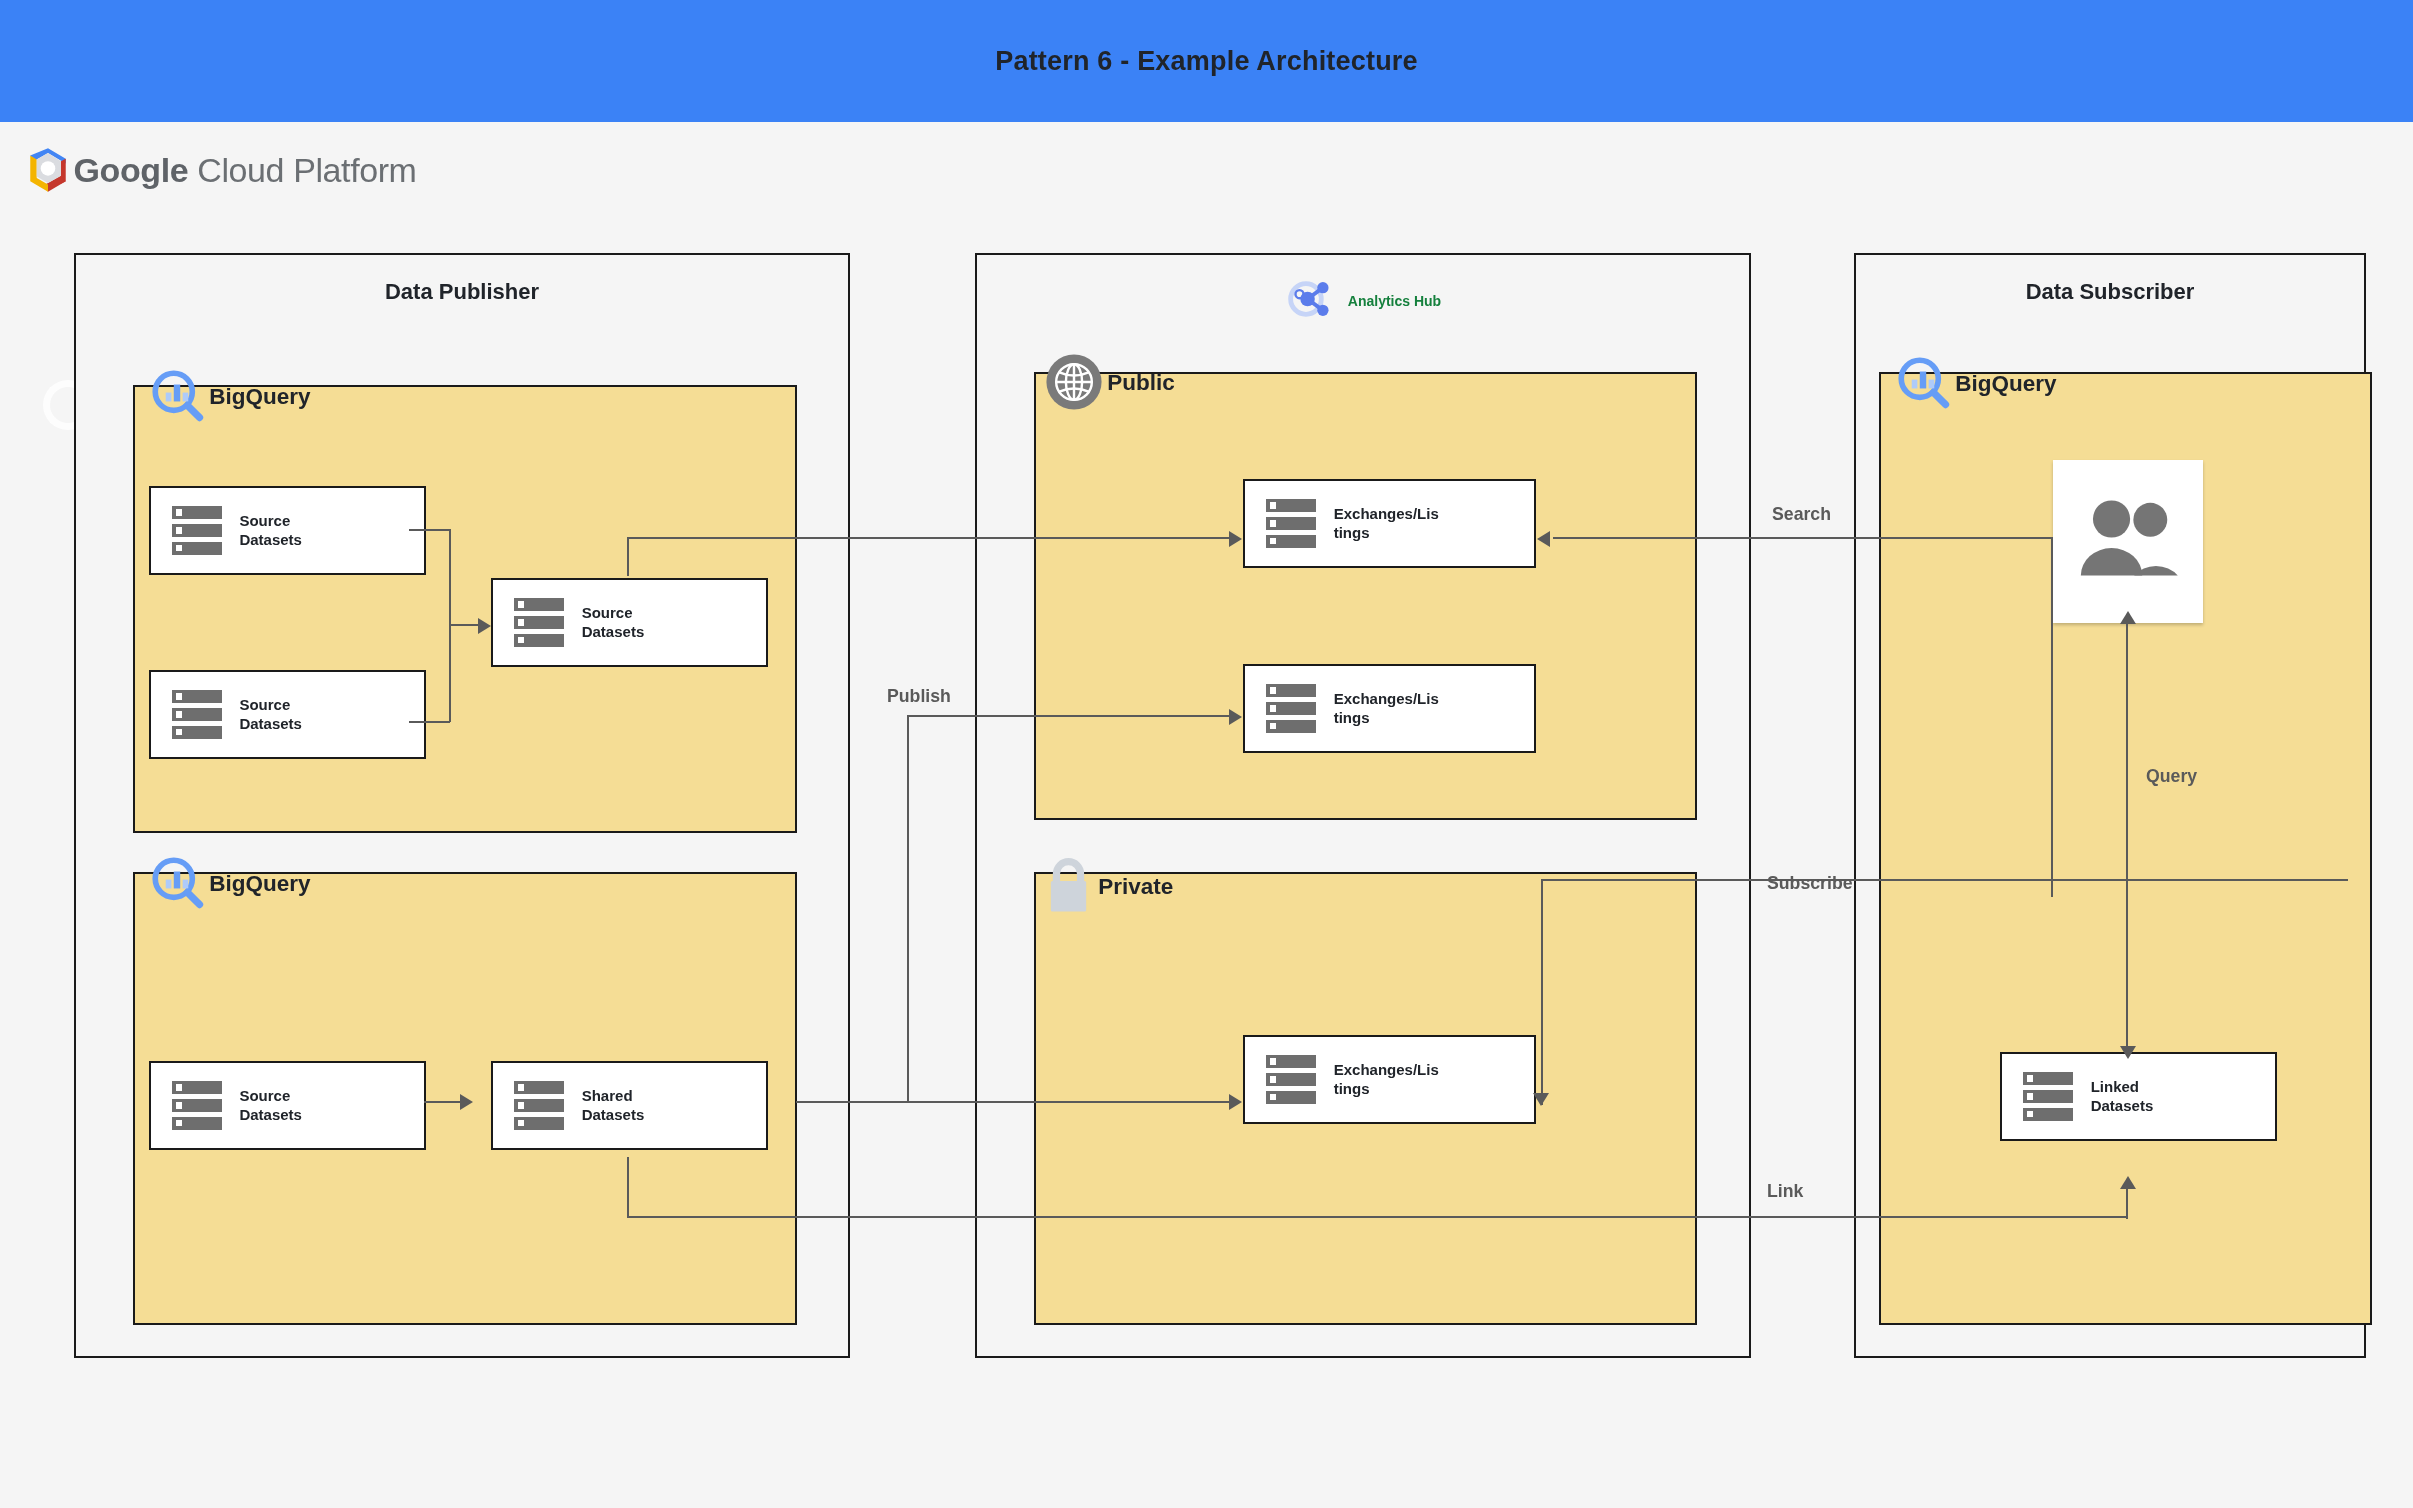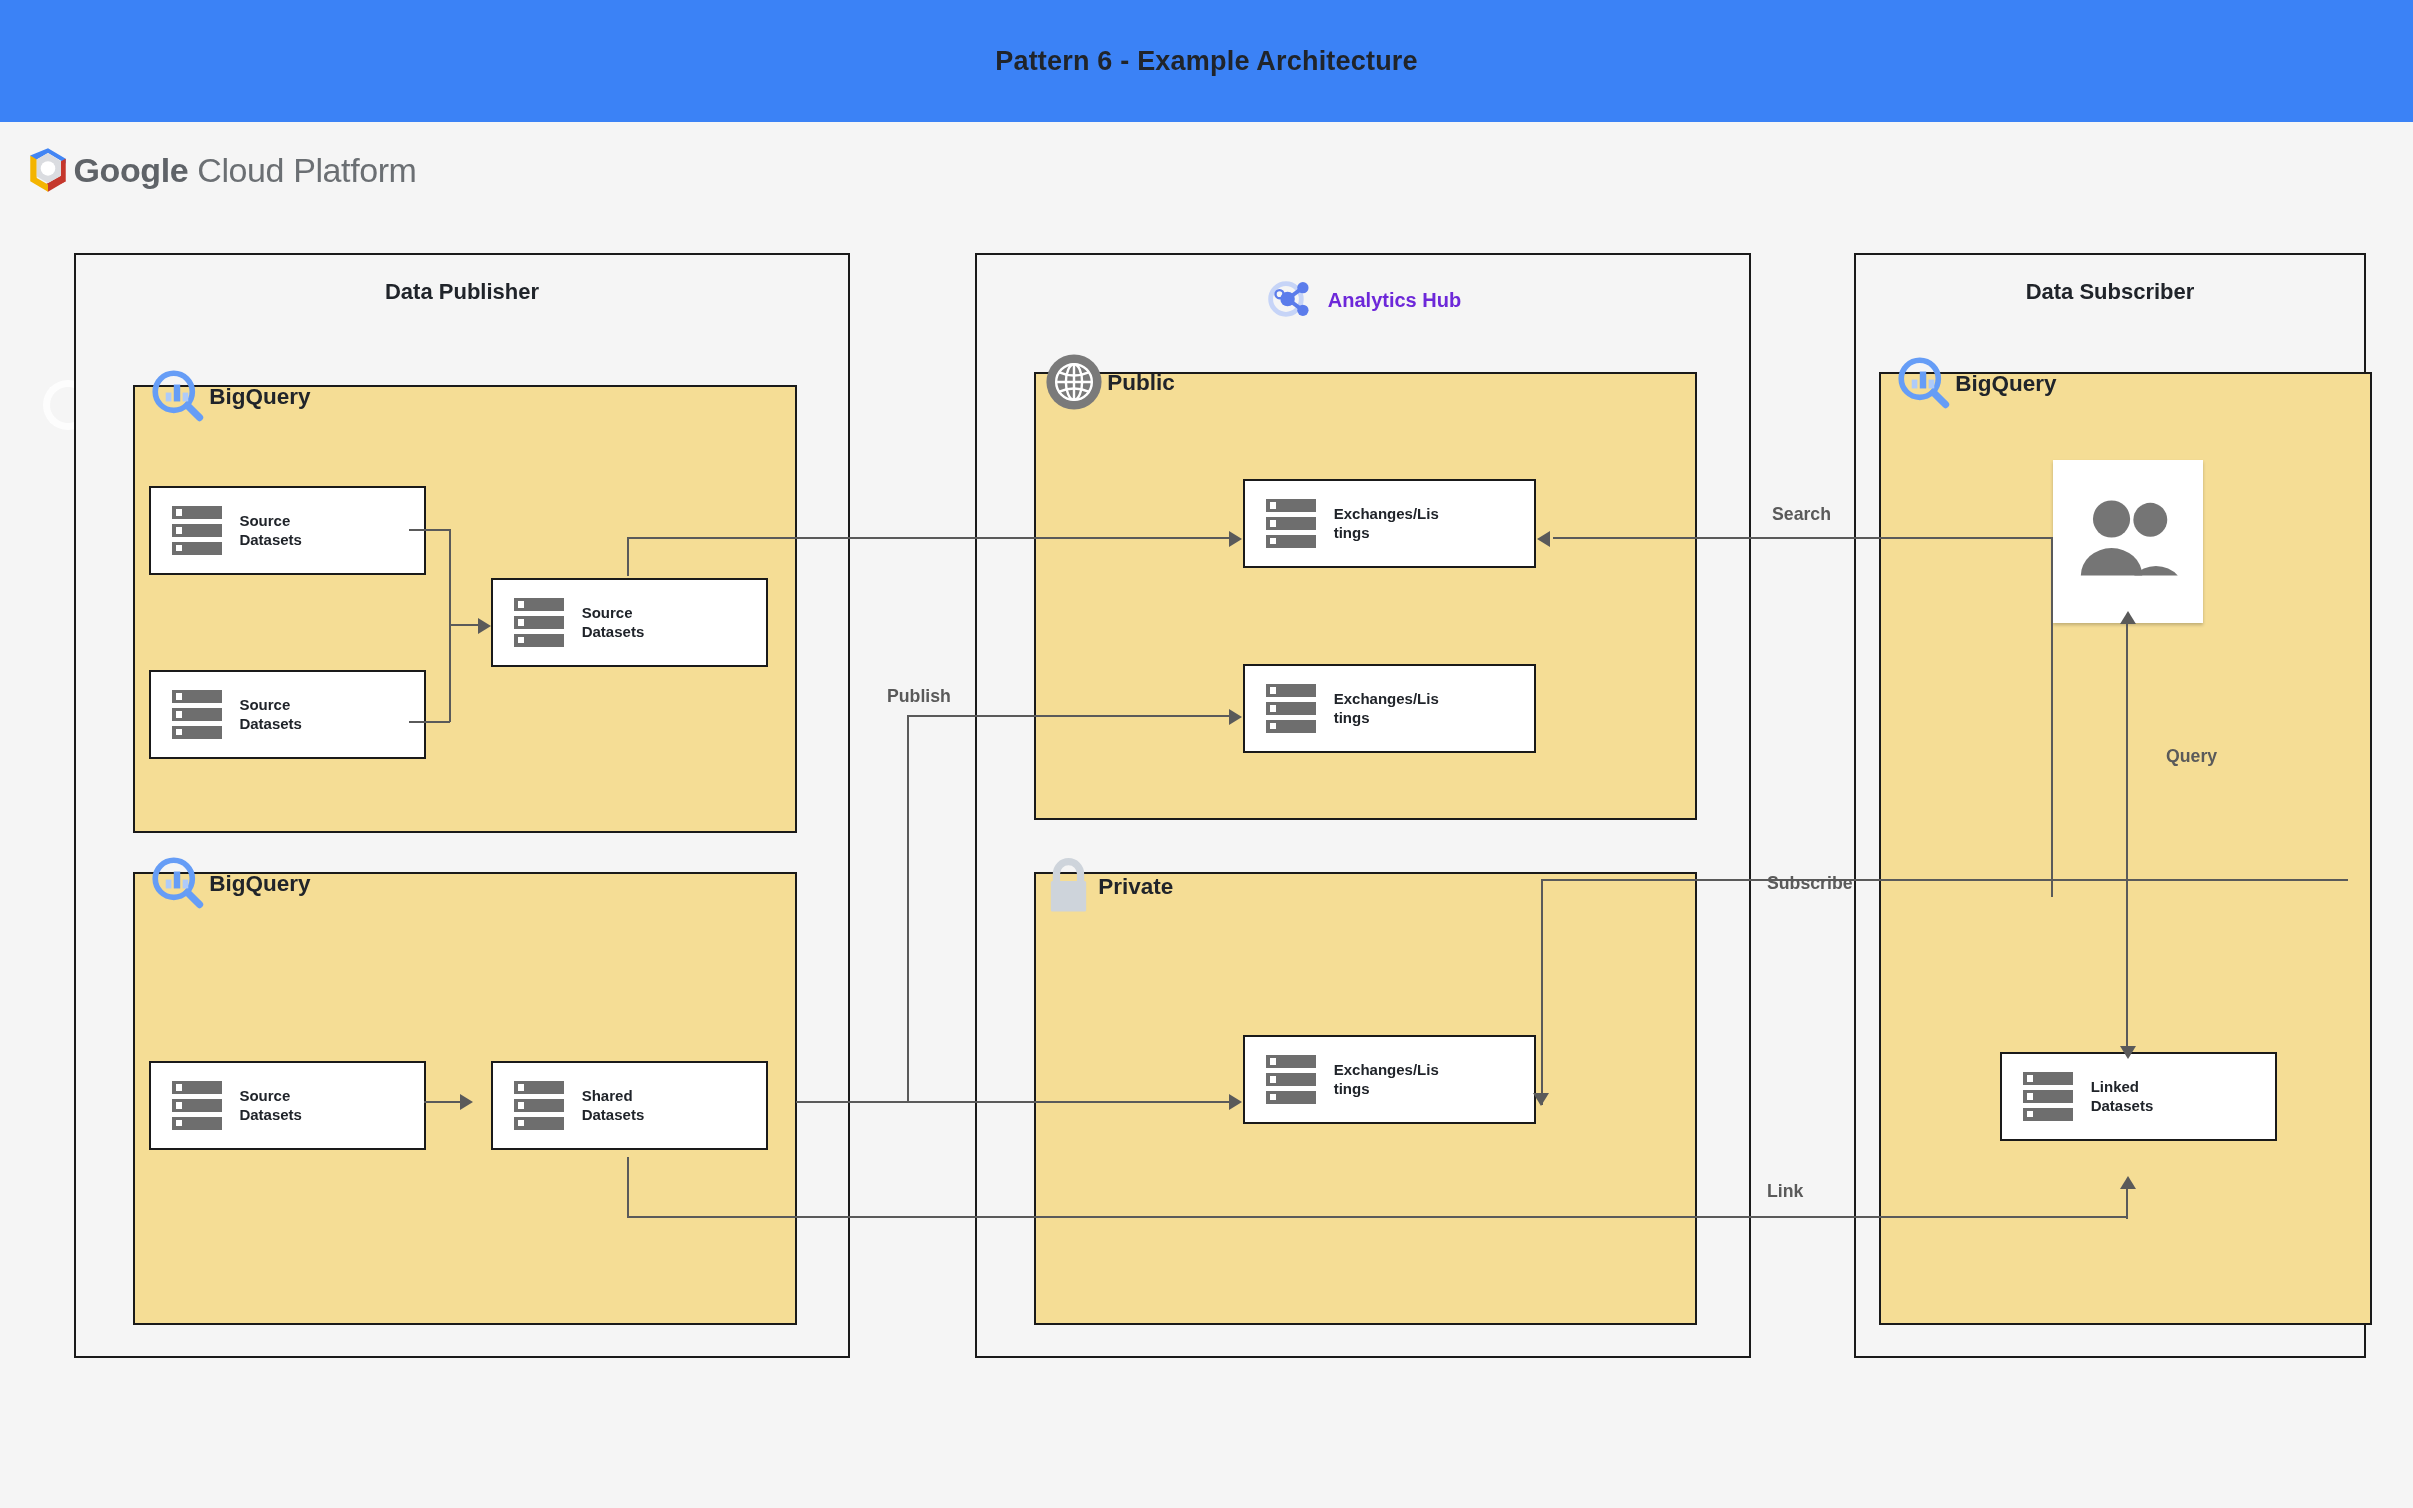--- a/index.html
+++ b/index.html
@@ -217,21 +217,21 @@
         <svg width="50" height="50" viewBox="0 0 62 62">
           <circle cx="26" cy="31" r="19" fill="none" stroke="#c6d4f7" stroke-width="6"></circle>
           <circle cx="18" cy="25" r="5" fill="none" stroke="#5b7ceb" stroke-width="3"></circle>
           <circle cx="28" cy="31" r="9" fill="#5b7ceb"></circle>
           <circle cx="47" cy="17" r="7" fill="#5b7ceb"></circle>
           <circle cx="47" cy="45" r="7" fill="#5b7ceb"></circle>
           <line x1="28" y1="31" x2="47" y2="17" stroke="#5b7ceb" stroke-width="5"></line>
           <line x1="28" y1="31" x2="47" y2="45" stroke="#5b7ceb" stroke-width="5"></line>
         </svg>
       </span>
-      <span style="font-size:20px;font-weight:bold;color:#6d28d9;">Analytics Hub</span>
+      <span style="font-size:14px;font-weight:bold;color:#15803d;">Analytics Hub</span>
     </div>
   </div>
 
   <div class="panel" style="left:1034px; top:372px; width:663px; height:448px;">
     <div class="panel-head" style="left:8px; top:-22.5px;">
       <span>
         <svg width="60" height="60" viewBox="0 0 74 74">
           <circle cx="37" cy="37" r="34" fill="#7a7a7a"></circle>
           <circle cx="37" cy="37" r="22" fill="none" stroke="#ffffff" stroke-width="3"></circle>
           <ellipse cx="37" cy="37" rx="10" ry="22" fill="none" stroke="#ffffff" stroke-width="3"></ellipse>
@@ -353,21 +353,21 @@
 
   <div class="ln lnh" style="left:1755px; top:879px; width:593px;"></div>
   <div class="ln lnv" style="left:1541px; top:879px; height:226px;"></div>
   <div class="ln lnh" style="left:1541px; top:879px; width:217px;"></div>
   <div class="arw arw-d" style="left:1533px; top:1093px;"></div>
   <div class="edge-label" style="left:1767px; top:873px;">Subscribe</div>
 
   <div class="ln lnv" style="left:2126px; top:618px; height:438px;"></div>
   <div class="arw arw-u" style="left:2120px; top:611px;"></div>
   <div class="arw arw-d" style="left:2120px; top:1046px;"></div>
-  <div class="edge-label" style="left:2146px; top:746px;margin-left:20px;">Query</div>
+  <div class="edge-label" style="left:2146px; top:766px;">Query</div>
 
   <div class="ln lnv" style="left:627px; top:1157px; height:60px;"></div>
   <div class="ln lnh" style="left:627px; top:1216px; width:1501px;"></div>
   <div class="ln lnv" style="left:2126px; top:1187px; height:32px;"></div>
   <div class="arw arw-u" style="left:2120px; top:1176px;"></div>
   <div class="edge-label" style="left:1767px; top:1181px;">Link</div>
 
 </div>
 
 

